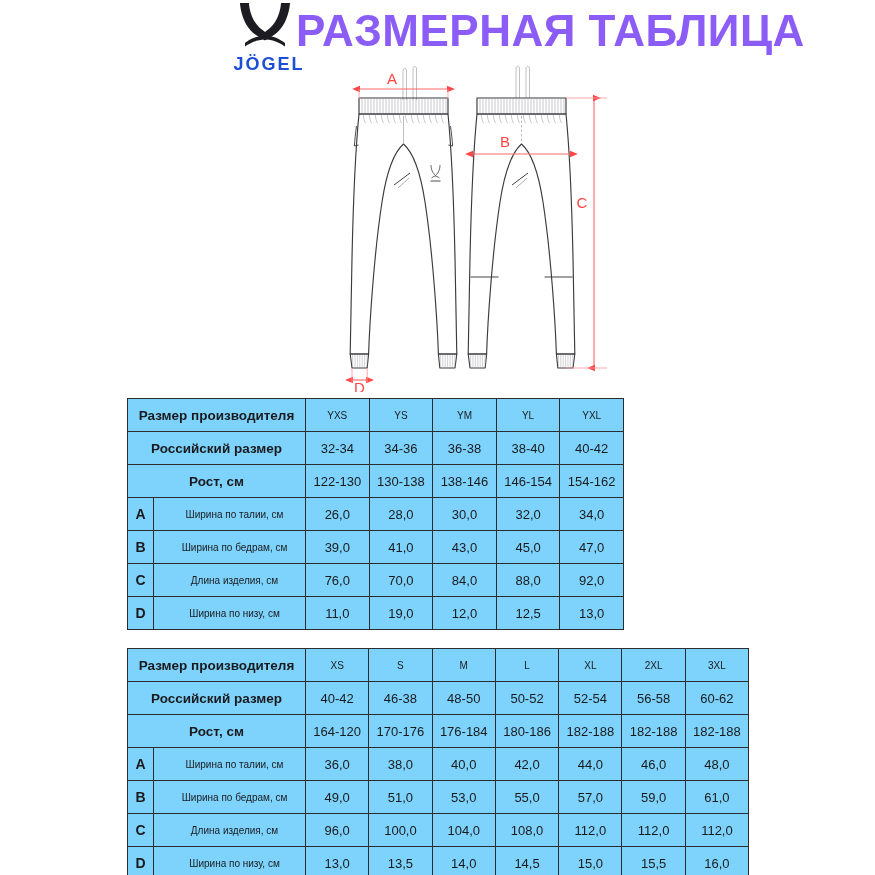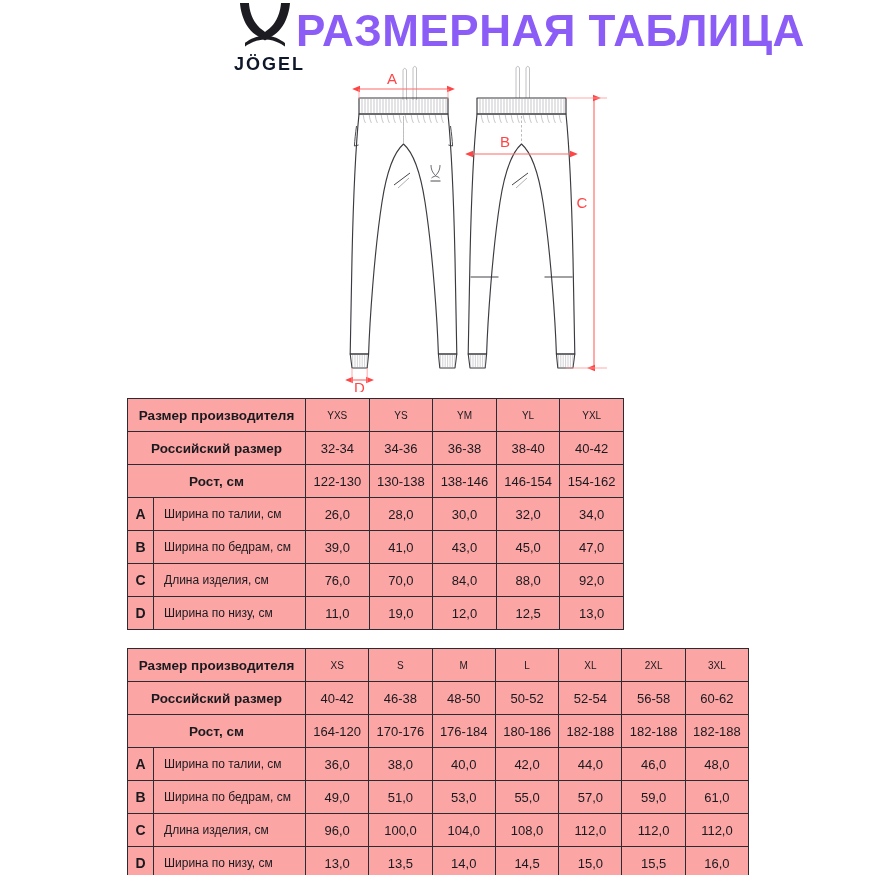--- a/index.html
+++ b/index.html
@@ -15,42 +15,42 @@
 
   
   .header {
     position: absolute; left: 0; top: 0; width: 875px; height: 86px;
   }
   .logo-wrap {
     position: absolute; left: 222px; top: 2px; width: 86px; height: 80px;
   }
   .logo-mark { position: absolute; left: 14px; top: 0px; width: 58px; height: 52px; }
   .logo-word {
-    position: absolute; left: 12px; top: 52px; width: 86px;
-    text-align: left;
+    position: absolute; left: 4px; top: 52px; width: 86px;
+    text-align: center;
     font-family: "Liberation Sans", sans-serif;
     font-size: 18px; font-weight: 700; letter-spacing: 2.0px;
-    color: #0f172a; line-height: 20px;
+    color: #1d4ed8; line-height: 20px;
   }
   .title {
     position: absolute; left: 296px; top: 6px;
     font-size: 44px; font-weight: 700; letter-spacing: 0.5px;
     color: #8b5cf6; white-space: nowrap;
   }
 
   
   .drawing { position: absolute; left: 330px; top: 62px; width: 290px; height: 330px; }
   .drawing svg { display: block; }
 
   
   .size-table {
     position: absolute;
     border-collapse: collapse;
     table-layout: fixed;
-    background: #fca5a5;
+    background: #7dd3fc;
   }
   .size-table td, .size-table th {
     border: 1.5px solid #2b2b31;
     text-align: center;
     vertical-align: middle;
     font-family: "Liberation Sans", sans-serif;
     font-size: 13px;
     font-weight: 400;
     color: #1a1a1e;
     padding: 0;
@@ -62,23 +62,23 @@
     font-size: 13.5px;
     text-align: center;
   }
   .size-table .hdr-val { font-weight: 400; font-size: 10px; }
   .size-table .letter {
     font-weight: 700;
     font-size: 14px;
     width: 26px;
   }
   .size-table .desc {
-    text-align: left;
+    text-align: center;
     padding-left: 10px;
-    font-size: 12px;
+    font-size: 10px;
   }
   .size-table .val { font-size: 13px; }
 
   #table-youth { left: 127px; top: 398px; width: 496px; }
   #table-adult { left: 127px; top: 648px; width: 621px; }
 </style>
 </head>
 <body>
 
 <div class="page">

